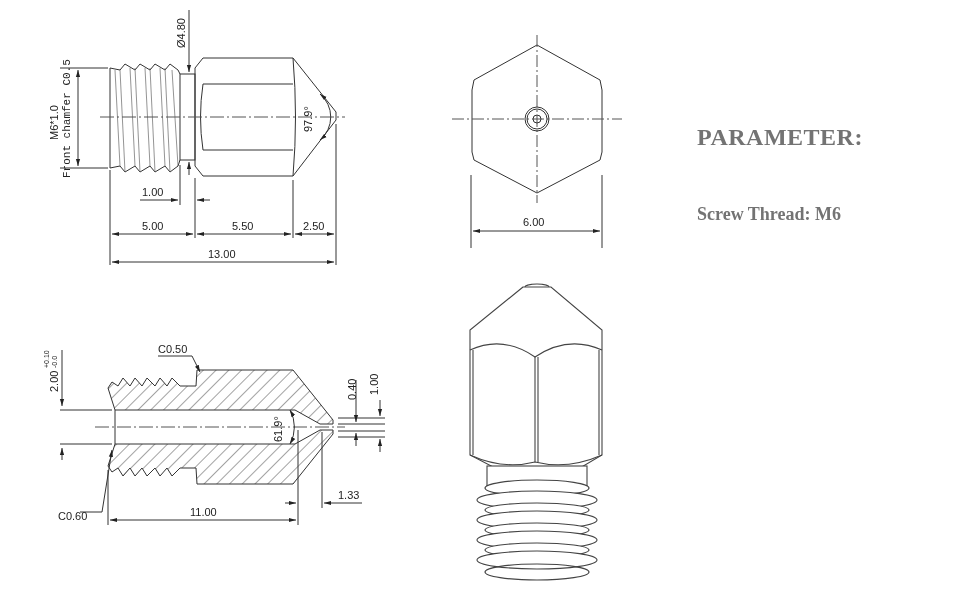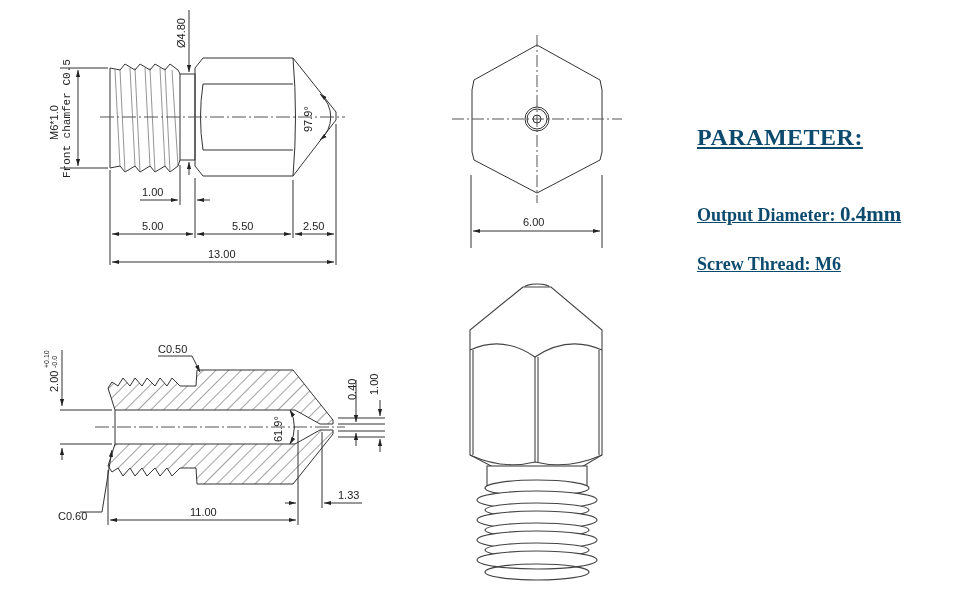--- a/index.html
+++ b/index.html
@@ -1,19 +1,19 @@
 <!DOCTYPE html>
 <html><head>
 <meta charset="utf-8">
 <style>
   html, body { margin:0; padding:0; background:#ffffff; }
   body { width:970px; height:600px; position:relative; overflow:hidden; font-family:"Liberation Sans", sans-serif; }
   svg.drawing { position:absolute; left:0; top:0; width:970px; height:600px; }
   .dim { font-family:"Liberation Sans", sans-serif; font-size:11px; fill:#222; }
-  .params { position:absolute; left:697px; top:124px; font-family:"Liberation Serif", serif; color:#0c4a6e;text-decoration:underline; }
+  .params { position:absolute; left:697px; top:124px; font-family:"Liberation Serif", serif; color:#737373; }
   .params .title { font-size:24px; font-weight:bold; letter-spacing:0.5px; margin:0 0 52px 0; }
   .params .row { font-size:18px; font-weight:bold; height:50px; line-height:22px; white-space:nowrap; }
   .params .big { font-size:21px; }
 </style>
 </head>
 <body>
 
 <svg class="drawing" viewBox="0 0 970 600">
   <defs>
     <marker id="arr" viewBox="0 0 10 10" refX="10" refY="5" markerWidth="7" markerHeight="7" orient="auto-start-reverse">
@@ -147,15 +147,14 @@
     <ellipse cx="537" cy="530" rx="52" ry="7"></ellipse>
     <ellipse cx="537" cy="540" rx="60" ry="9"></ellipse>
     <ellipse cx="537" cy="550" rx="52" ry="7"></ellipse>
     <ellipse cx="537" cy="560" rx="60" ry="9"></ellipse>
     <ellipse cx="537" cy="572" rx="52" ry="8" fill="none"></ellipse>
   </g>
 </svg>
 
 <div class="params">
   <div class="title">PARAMETER:</div>
-  <div class="row"><span>Output Diameter: </span><span class="big">0.4mm</span></div>
   <div class="row"><span>Screw Thread: </span><span>M6</span></div>
 </div>
 
 </body></html>

